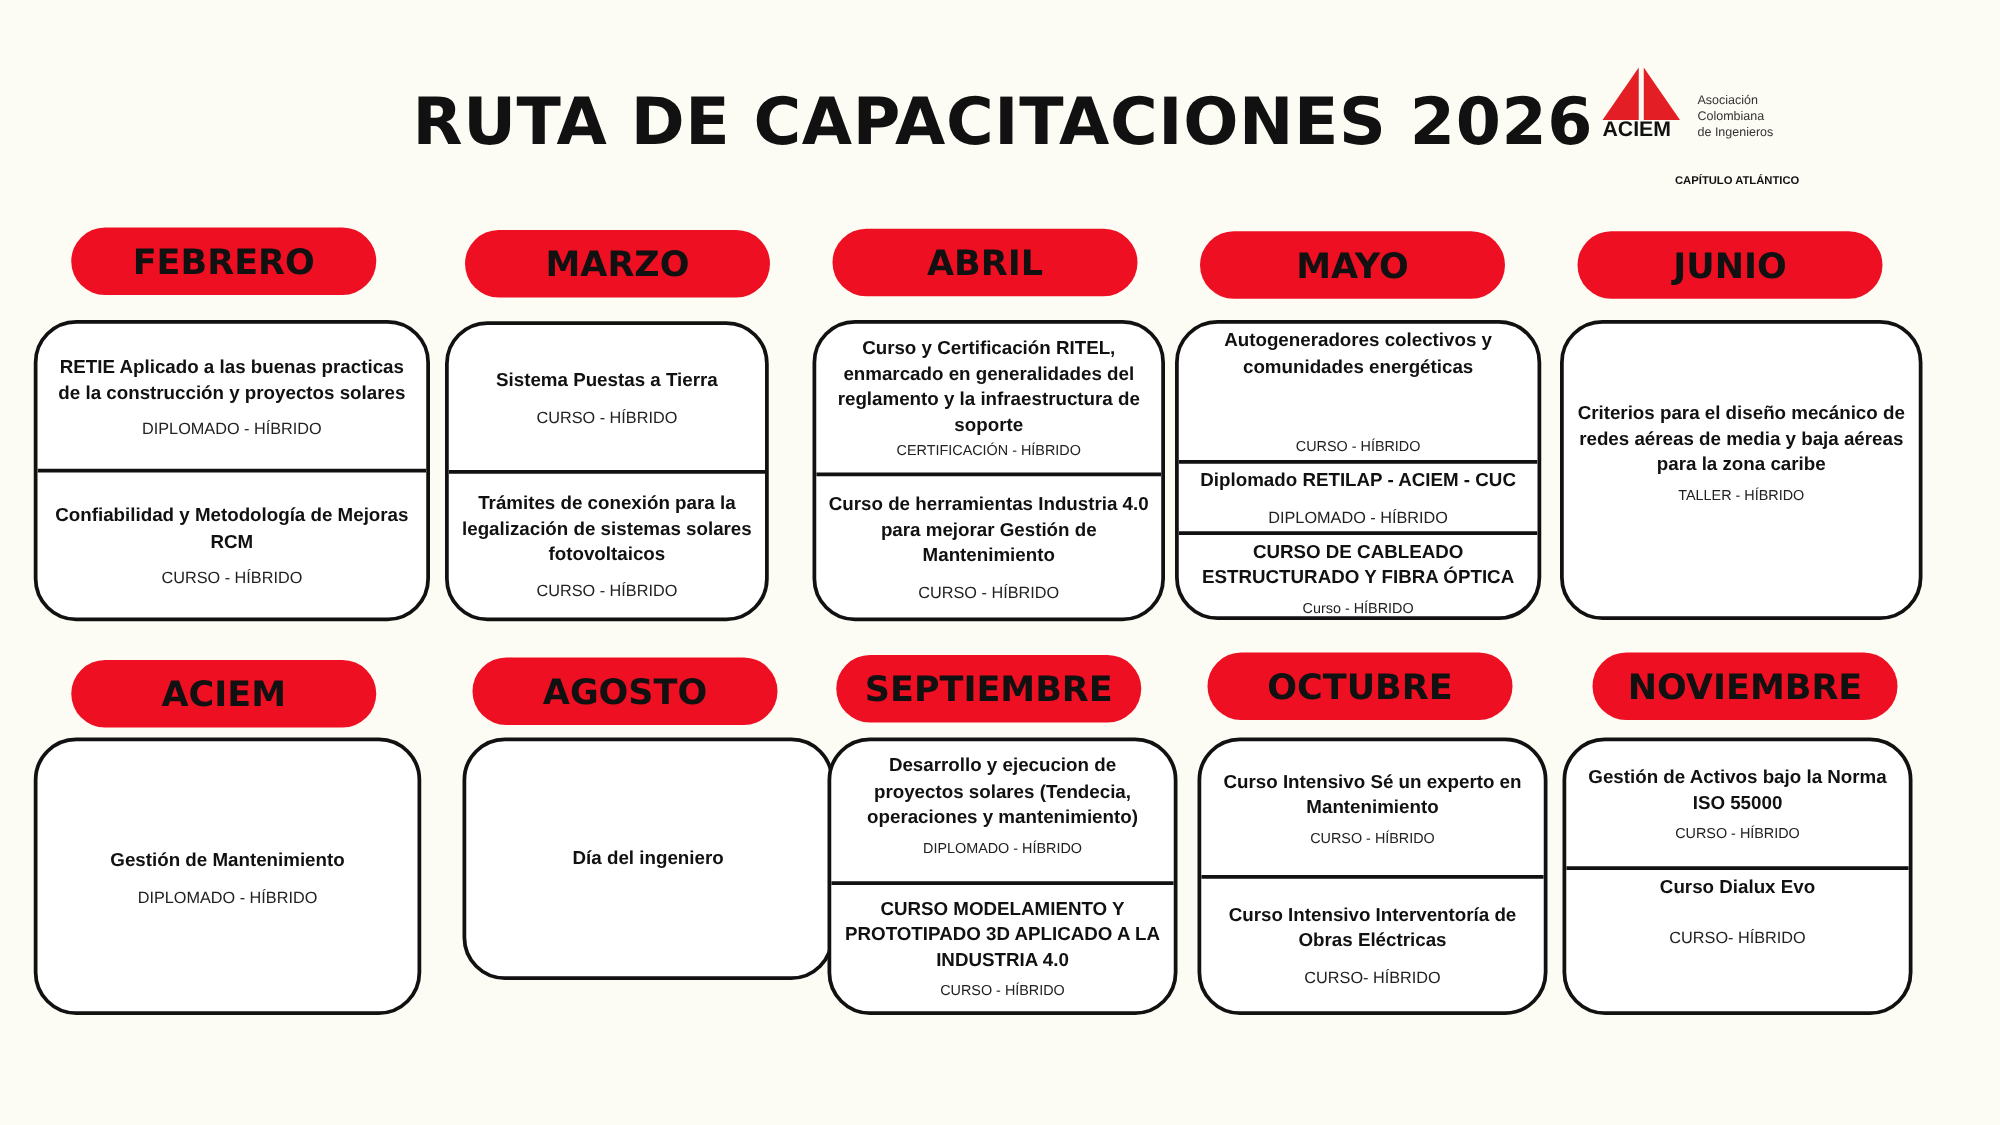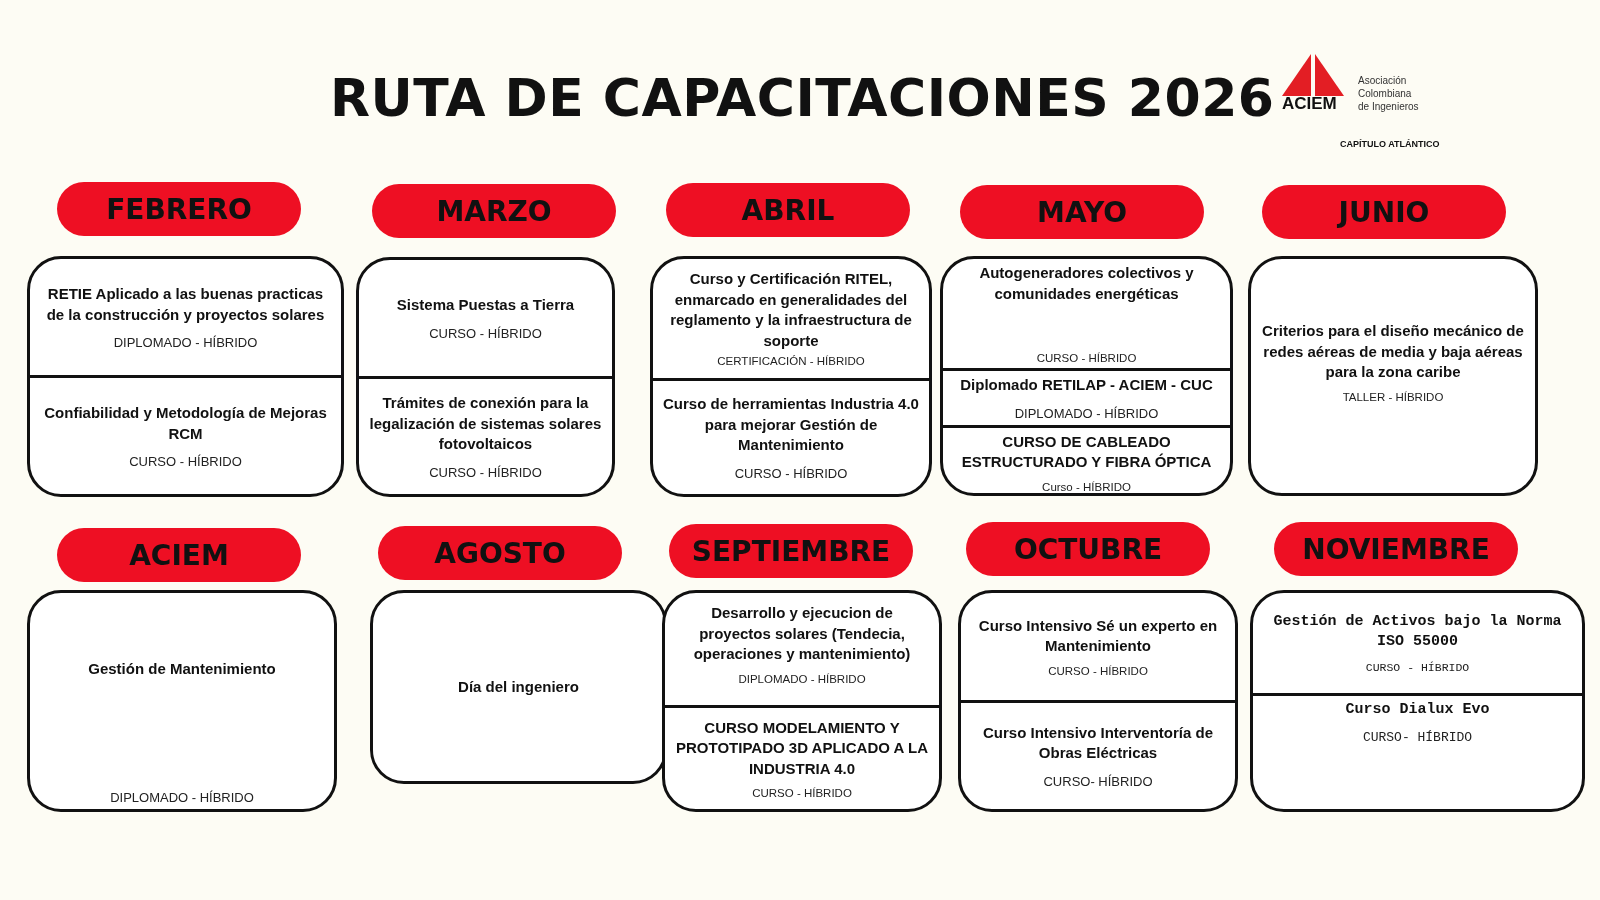--- a/index.html
+++ b/index.html
@@ -127,21 +127,21 @@
 <div class="pill" style="left:1262px;top:185px;width:244px;">JUNIO</div>
 <div class="card" style="left:1248px;top:256px;width:290px;height:240px;">
   <div class="sec" style="justify-content:flex-start;padding-top:62px;">
     <div class="name">Criterios para el diseño mecánico de redes aéreas de media y baja aéreas para la zona caribe</div>
     <div class="kind small">TALLER - HÍBRIDO</div>
   </div>
 </div>
 
 <div class="pill" style="left:57px;top:528px;width:244px;">ACIEM</div>
 <div class="card" style="left:27px;top:590px;width:310px;height:222px;">
-  <div class="sec" style="justify-content:space-between;padding-top:66px;">
+  <div class="sec" style="justify-content:flex-start;padding-top:86px;">
     <div class="name">Gestión de Mantenimiento</div>
     <div class="kind">DIPLOMADO - HÍBRIDO</div>
   </div>
 </div>
 
 <div class="pill" style="left:378px;top:526px;width:244px;">AGOSTO</div>
 <div class="card" style="left:370px;top:590px;width:297px;height:194px;">
   <div class="sec" style="justify-content:flex-start;padding-top:84px;">
     <div class="name">Día del ingeniero</div>
   </div>
@@ -165,22 +165,22 @@
     <div class="name">Curso Intensivo Sé un experto en Mantenimiento</div>
     <div class="kind small">CURSO - HÍBRIDO</div>
   </div>
   <div class="sec">
     <div class="name">Curso Intensivo Interventoría de Obras Eléctricas</div>
     <div class="kind">CURSO- HÍBRIDO</div>
   </div>
 </div>
 
 <div class="pill" style="left:1274px;top:522px;width:244px;">NOVIEMBRE</div>
-<div class="card" style="left:1250px;top:590px;width:335px;height:222px;font-family:Liberation Mono, monospace;">
+<div class="card" style="left:1250px;top:590px;width:280px;height:222px;">
   <div class="sec" style="flex:1;">
     <div class="name">Gestión de Activos bajo la Norma ISO 55000</div>
     <div class="kind small">CURSO - HÍBRIDO</div>
   </div>
-  <div class="sec" style="flex:1.15;justify-content:flex-start;">
+  <div class="sec" style="flex:1.15;justify-content:flex-start;gap:12px;">
     <div class="name">Curso Dialux Evo</div>
     <div class="kind">CURSO- HÍBRIDO</div>
   </div>
 </div>
 
 </body></html>

